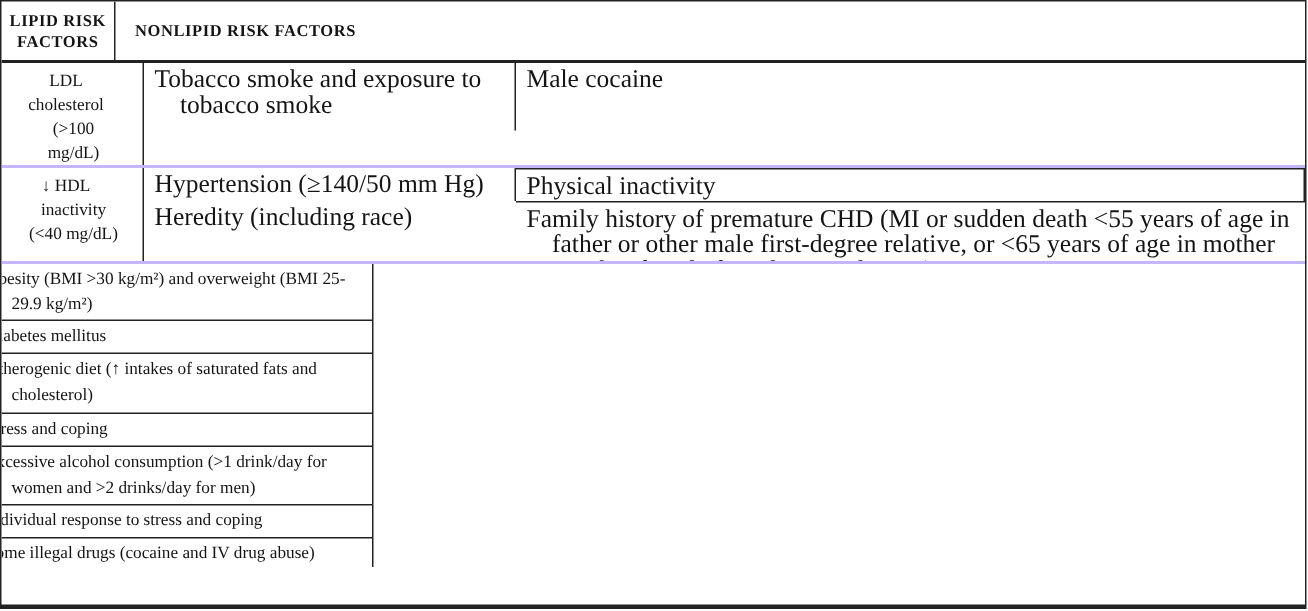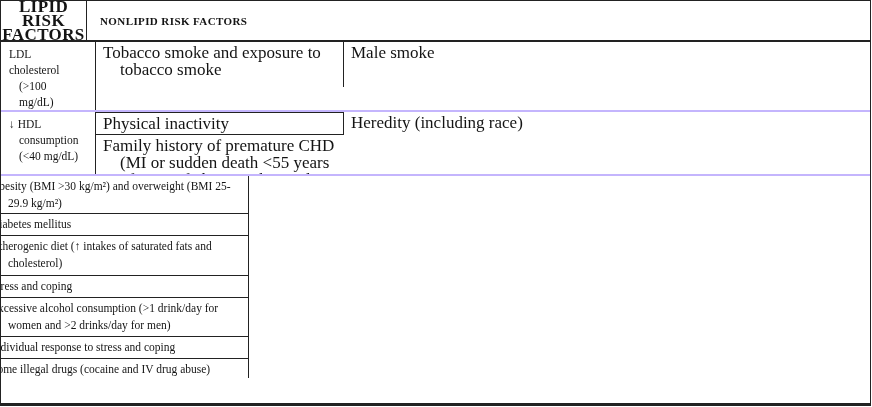--- a/index.html
+++ b/index.html
@@ -1,34 +1,34 @@
 <!DOCTYPE html>
 <html><head>
 <meta charset="utf-8">
 <style>
   html,body{margin:0;padding:0;background:#ffffff;}
   body{width:872px;height:407px;position:relative;font-family:"Liberation Serif","DejaVu Serif",serif;color:#141414;}
   .riskTable{position:absolute;top:0;left:0;width:871px;height:406px;box-sizing:border-box;
     border:1px solid #222;border-bottom-width:3px;background:#fff;overflow:hidden;}
   
   .hrow1{height:39px;border-bottom:2px solid #222;display:flex;}
-  .hcell1{width:86px;box-sizing:border-box;border-right:1px solid #222;display:flex;flex-direction:column;
-    justify-content:center;align-items:center;font-weight:bold;font-size:17px;line-height:14px;
+  .hcell1{width:76px;box-sizing:border-box;border-right:1px solid #222;display:flex;flex-direction:column;
+    justify-content:center;align-items:center;font-weight:bold;font-size:11px;line-height:14px;
     letter-spacing:.4px;text-align:center;}
   .hcell2{flex:1;display:flex;align-items:center;padding-left:13px;font-weight:bold;font-size:11px;letter-spacing:.4px;}
   .hrow2{height:24px;border-bottom:2px solid #222;position:relative;font-weight:bold;font-size:11px;letter-spacing:.4px;}
   .hsub1{position:absolute;left:100px;top:50%;transform:translateY(-50%);}
   .hsub2{position:absolute;left:345px;top:50%;transform:translateY(-50%);}
   
   .tbody{display:flex;flex-direction:column;height:calc(100% - 67px);}
   .section{display:flex;}
   .section + .section{border-top:2px solid #c4b5fd;}
   .section.s3{flex:1;}
   .lipid-col{width:95px;box-sizing:border-box;border-right:1px solid #222;font-size:11.5px;line-height:16px;
-    padding:4px 16px 0 8px;}
+    padding:4px 16px 0 8px;text-align:center;}
   .lipid-col .cont{margin-left:10px;}
   .sec-grid{flex:1;display:grid;grid-template-columns:248px 1fr;}
   .s1 .sec-grid{grid-template-rows:45px 22px;}
   .s2 .sec-grid{grid-template-rows:22px 40px;}
   .gcell{box-sizing:border-box;padding:2px 6px 0 7px;font-size:17px;line-height:17px;overflow:hidden;}
   .gcell.mid{border-right:1px solid #222;}
   .gcell.rnext{border-top:1px solid #222;}
   .hang{padding-left:24px;text-indent:-17px;}
   .s3-mid{width:248px;box-sizing:border-box;border-right:1px solid #222;display:flex;flex-direction:column;}
   .s3-row{box-sizing:border-box;padding:2px 6px 0 7px;font-size:11.5px;line-height:17px;overflow:hidden;}
@@ -52,31 +52,32 @@
 
   <div class="tbody">
 
     <div class="section s1">
       <div class="lipid-col">
         <div>LDL cholesterol</div>
         <div class="cont">(&gt;100 mg/dL)</div>
       </div>
       <div class="sec-grid">
         <div class="gcell mid hang">Tobacco smoke and exposure to tobacco smoke</div>
-        <div class="gcell hang">Male smoke</div>
+        <div class="gcell hang">Male cocaine</div>
       </div>
     </div>
 
     <div class="section s2">
       <div class="lipid-col">
         <div>↓ HDL</div>
-        <div class="cont">consumption</div>
+        <div class="cont">inactivity</div>
         <div class="cont">(&lt;40 mg/dL)</div>
       </div>
       <div class="sec-grid">
+        <div class="gcell mid hang">Hypertension (≥140/50 mm Hg)</div>
         <div class="gcell mid hang rnext">Physical inactivity</div>
         <div class="gcell hang">Heredity (including race)</div>
         <div class="gcell hang rnext">Family history of premature CHD (MI or sudden death &lt;55 years of age in father or other male first-degree relative, or &lt;65 years of age in mother or other female first-degree relatives)</div>
       </div>
     </div>
 
     <div class="section s3">
       <div class="s3-mid">
         <div class="s3-row hang h37">Obesity (BMI &gt;30 kg/m²) and overweight (BMI 25-29.9 kg/m²)</div>
         <div class="s3-row hang h22">Diabetes mellitus</div>

